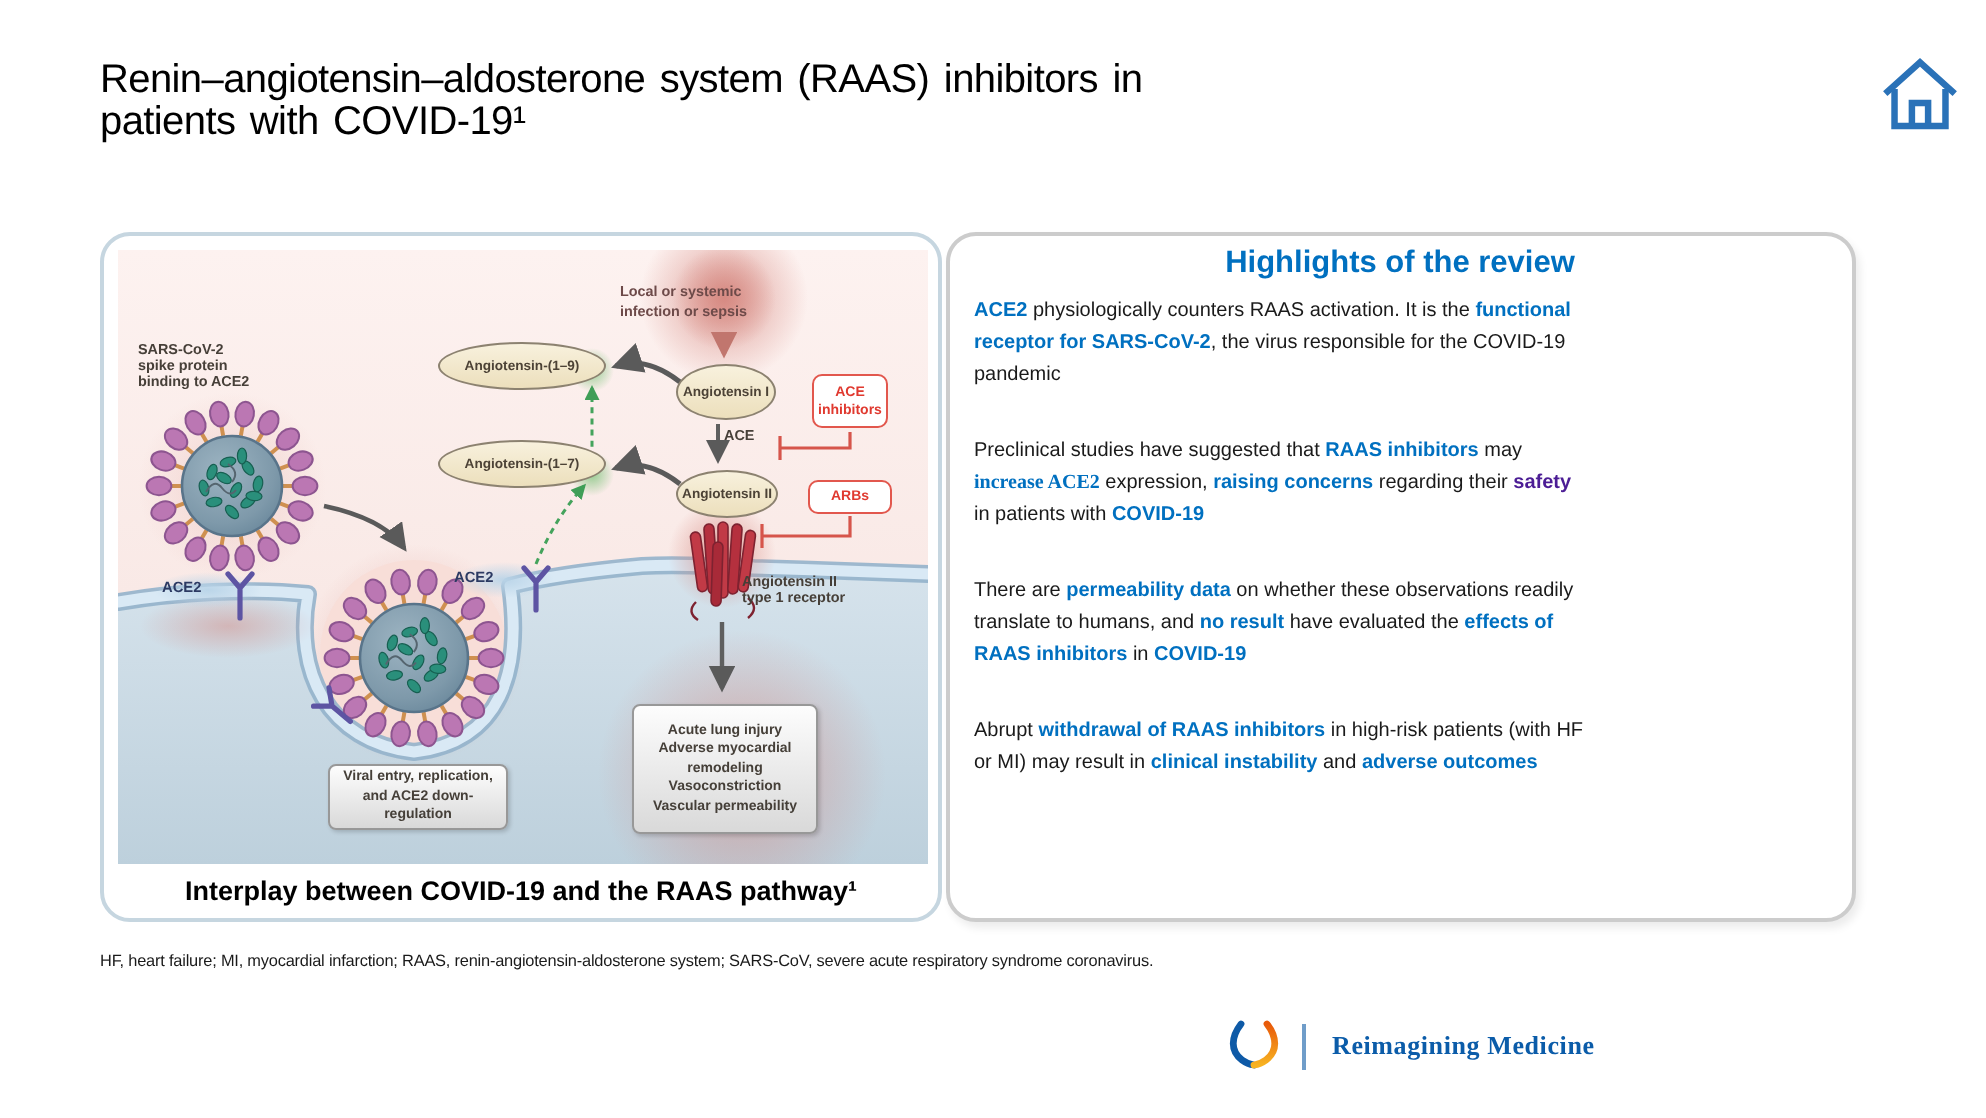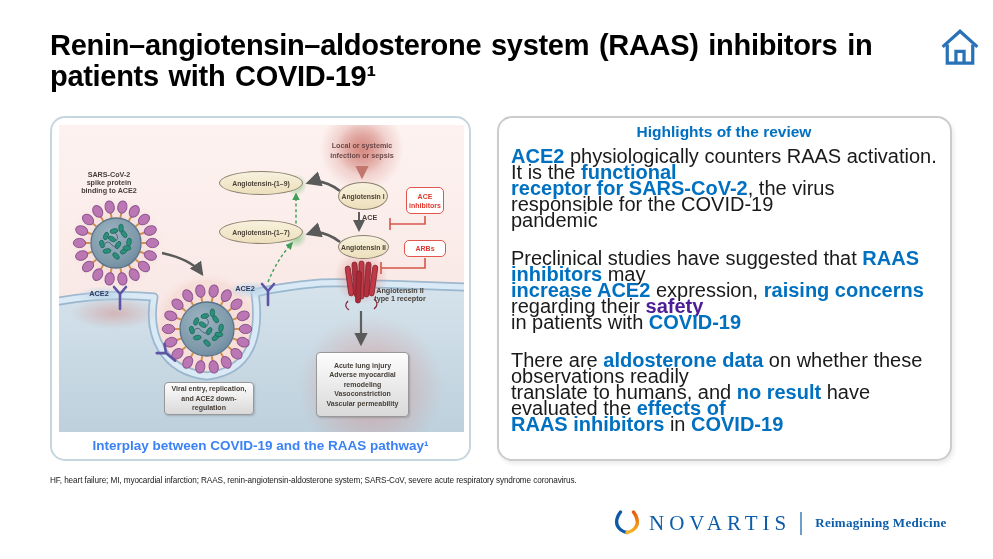--- a/index.html
+++ b/index.html
@@ -2,54 +2,54 @@
 <html><head>
 <meta charset="utf-8">
 <style>
   * { margin:0; padding:0; box-sizing:border-box; }
   html,body { background:#fff; }
   body { font-family:"Liberation Sans", sans-serif; }
   .slide { position:relative; width:993px; height:559px; background:#fff; overflow:hidden; }
 
   
   .title { position:absolute; left:50px; top:30px; width:880px;
-           font-size:29px; font-weight:bold; color:#000; line-height:1.07;
+           font-size:20px; font-weight:normal; color:#000; line-height:1.07;
            letter-spacing:-0.3px; word-spacing:2px; white-space:pre-line; }
   .home-btn { position:absolute; left:938px; top:26px; width:44px; height:44px; cursor:pointer; }
 
   
   .panel { position:absolute; top:116px; height:345px; background:#fff; border-radius:15px; }
   .diagram-panel { left:50px; width:421px; border:2px solid #c6d6e0; }
   .highlights-panel { left:473px; width:455px; border:2px solid #cccccc;
-                      box-shadow:2px 3px 4px rgba(0,0,0,0.08); padding:5px 13px 0 12px;margin-left:24px; }
+                      box-shadow:2px 3px 4px rgba(0,0,0,0.08); padding:5px 13px 0 12px; }
 
   
   .diagram { position:absolute; left:7px; top:7px; width:405px; height:307px; }
   .diagram svg { position:absolute; left:0; top:0; }
   .dlbl { position:absolute; font-weight:bold; color:#463f38; font-size:7.2px; line-height:8.2px;
-          text-align:center; white-space:pre-line; }
+          white-space:pre-line; }
   .navy { color:#2c3a63; font-size:7.4px; }
   .maroon { color:#6d4a49; line-height:9.5px; }
   .ellipse { position:absolute; border:1px solid #8c8270; border-radius:50%;
              background:linear-gradient(180deg,#f8f1dd,#ecdfbc); color:#4c4236;
              font-weight:bold; font-size:6.8px; display:flex; align-items:center; justify-content:center; }
   .redbox { position:absolute; border:1.5px solid #e2574d; border-radius:5px; background:#fff;
             color:#e0392f; font-weight:bold; font-size:7px; line-height:9px;
             display:flex; align-items:center; justify-content:center; text-align:center; white-space:pre-line; }
   .graybox { position:absolute; border:1.2px solid #989898; border-radius:4px;
              background:linear-gradient(180deg,#fdfdfd,#d9d9d9); color:#453f38;
              font-weight:bold; font-size:7px; line-height:9.6px; text-align:center; white-space:pre-line;
              display:flex; align-items:center; justify-content:center;
              box-shadow:1px 1px 2px rgba(0,0,0,.18); }
   .diagram-caption { position:absolute; left:0; top:320px; width:100%; text-align:center;
                      font-size:13.5px; font-weight:bold; }
 
   
   .hl-title { text-align:center; font-size:15.5px; font-weight:bold; margin-bottom:7px; }
-  .para { font-size:20px; line-height:16px; color:#1a1a1a; margin-bottom:22px;
+  .para { font-size:10px; line-height:16px; color:#1a1a1a; margin-bottom:22px;
           white-space:pre-wrap; }
   .para .hl { font-weight:bold; }
 
   
   .footnotes { position:absolute; left:50px; top:476px; width:640px;
                font-size:8.2px; line-height:10.8px; color:#1a1a1a; letter-spacing:-0.1px; }
   .ref-link { text-decoration:underline; cursor:pointer; }
 
   
   .branding { position:absolute; left:612px; top:506px; height:34px; display:flex; align-items:center; }
@@ -309,51 +309,52 @@
 
       <div class="graybox" style="left:257px; top:227px; width:93px; height:65px;">Acute lung injury
 Adverse myocardial
 remodeling
 Vasoconstriction
 Vascular permeability</div>
       <div class="graybox" style="left:105px; top:257px; width:90px; height:33px;">Viral entry, replication,
 and ACE2 down-regulation</div>
     </div>
 
-    <div class="diagram-caption" style="color: #3b82f6; text-align: center;">Interplay between COVID-19 and the RAAS pathway¹</div>
+    <div class="diagram-caption" style="color: #000000; text-align: center;">Interplay between COVID-19 and the RAAS pathway¹</div>
   </section>
 
   <section class="panel highlights-panel">
     <h2 class="hl-title" style="color: rgb(0, 112, 192);">Highlights of the review</h2>
     <div>
         <div class="para"><span class="hl" style="color: rgb(0, 112, 192);">ACE2</span><span> physiologically counters RAAS activation. It is the </span><span class="hl" style="color: rgb(0, 112, 192);">functional
 receptor for SARS-CoV-2</span><span>, the virus responsible for the COVID-19
 pandemic</span></div>
         <div class="para"><span>Preclinical studies have suggested that </span><span class="hl" style="color: rgb(0, 112, 192);">RAAS inhibitors</span><span> may
-</span><span class="hl" style="color: rgb(0, 112, 192);">increase ACE2</span><span> expression, </span><span class="hl" style="color: rgb(0, 112, 192);">raising concerns</span><span> regarding their </span><span class="hl" style="color: #4c1d95;">safety</span><span>
+</span><span class="hl" style="color: rgb(0, 112, 192); font-family: Liberation Serif, serif;">increase ACE2</span><span> expression, </span><span class="hl" style="color: rgb(0, 112, 192);">raising concerns</span><span> regarding their </span><span class="hl" style="color: #4c1d95;">safety</span><span>
 in patients with </span><span class="hl" style="color: rgb(0, 112, 192);">COVID-19</span></div>
-        <div class="para"><span>There are </span><span class="hl" style="color: rgb(0, 112, 192);">aldosterone data</span><span> on whether these observations readily
+        <div class="para"><span>There are </span><span class="hl" style="color: rgb(0, 112, 192);">permeability data</span><span> on whether these observations readily
 translate to humans, and </span><span class="hl" style="color: rgb(0, 112, 192);">no result</span><span> have evaluated the </span><span class="hl" style="color: rgb(0, 112, 192);">effects of
 RAAS inhibitors</span><span> in </span><span class="hl" style="color: rgb(0, 112, 192);">COVID-19</span></div>
+        <div class="para"><span>Abrupt </span><span class="hl" style="color: rgb(0, 112, 192);">withdrawal of RAAS inhibitors</span><span> in high-risk patients (with HF
+or MI) may result in </span><span class="hl" style="color: rgb(0, 112, 192);">clinical instability</span><span> and </span><span class="hl" style="color: rgb(0, 112, 192);">adverse outcomes</span></div>
       </div>
   </section>
 
   <div class="footnotes">
     <div>HF, heart failure; MI, myocardial infarction; RAAS, renin-angiotensin-aldosterone system; SARS-CoV, severe acute respiratory syndrome coronavirus.</div>
   </div>
 
   <div class="branding">
     <svg width="30" height="27" viewBox="0 0 30 26">
       <defs>
         <linearGradient id="gFlame" x1="0" y1="0" x2="0" y2="1">
           <stop offset="0" stop-color="#e85a0a"></stop>
             <stop offset="1" stop-color="#f7b322"></stop>
         </linearGradient>
       </defs>
       <path d="M 8.5,1.5 C 3.5,8 3,15 9,19.5 C 11,21 13.5,21.8 15,22" fill="none" stroke="#0e5aa7" stroke-width="3.4" stroke-linecap="round"></path>
       <path d="M 21.5,1.5 C 26.5,8 27,15 21,19.5 C 19,21 16.5,21.8 15,22" fill="none" stroke="url(#gFlame)" stroke-width="3.4" stroke-linecap="round"></path>
     </svg>
-    <span class="novartis-word" style="color: rgb(11, 92, 169);">NOVARTIS</span>
     <span class="brand-divider"></span>
     <span class="tagline" style="color: rgb(11, 92, 169); font-family: Liberation Serif, serif;">Reimagining Medicine</span>
   </div>
 
 </div>
 
 </body></html>

